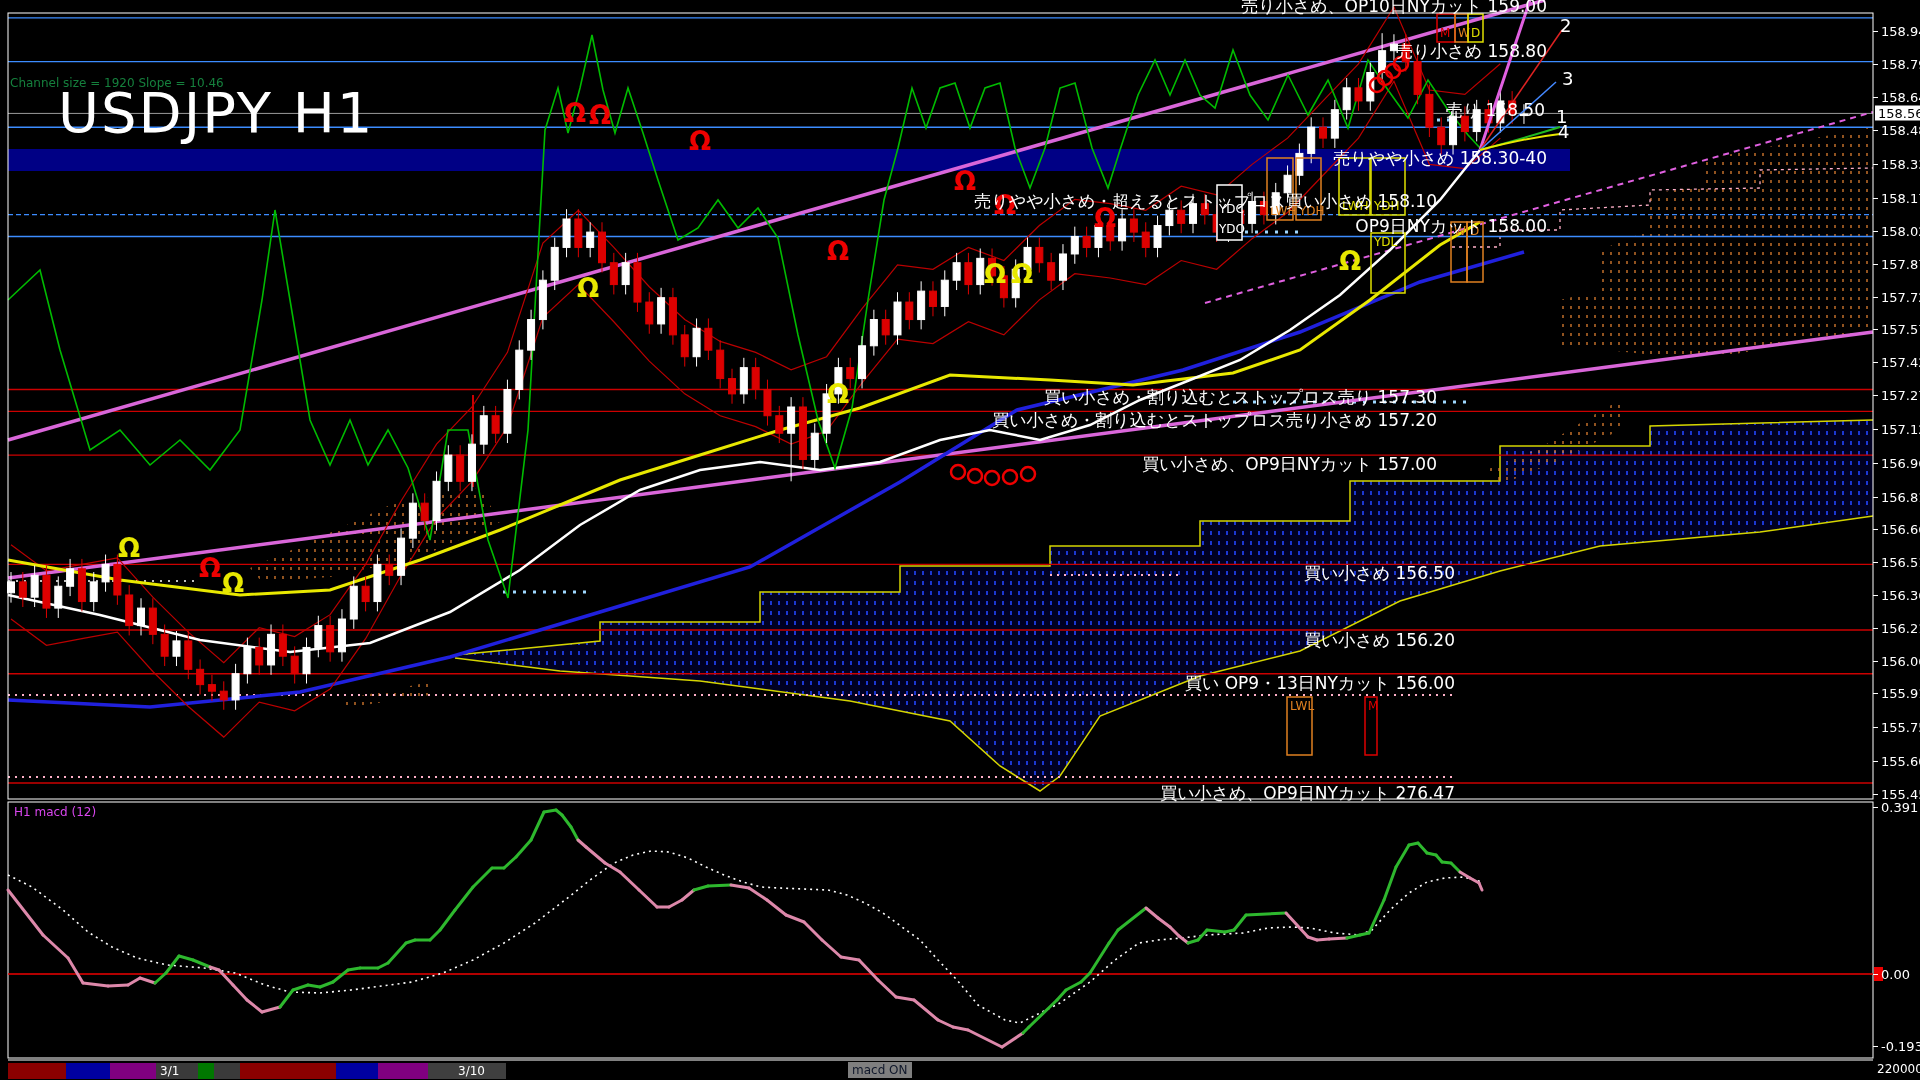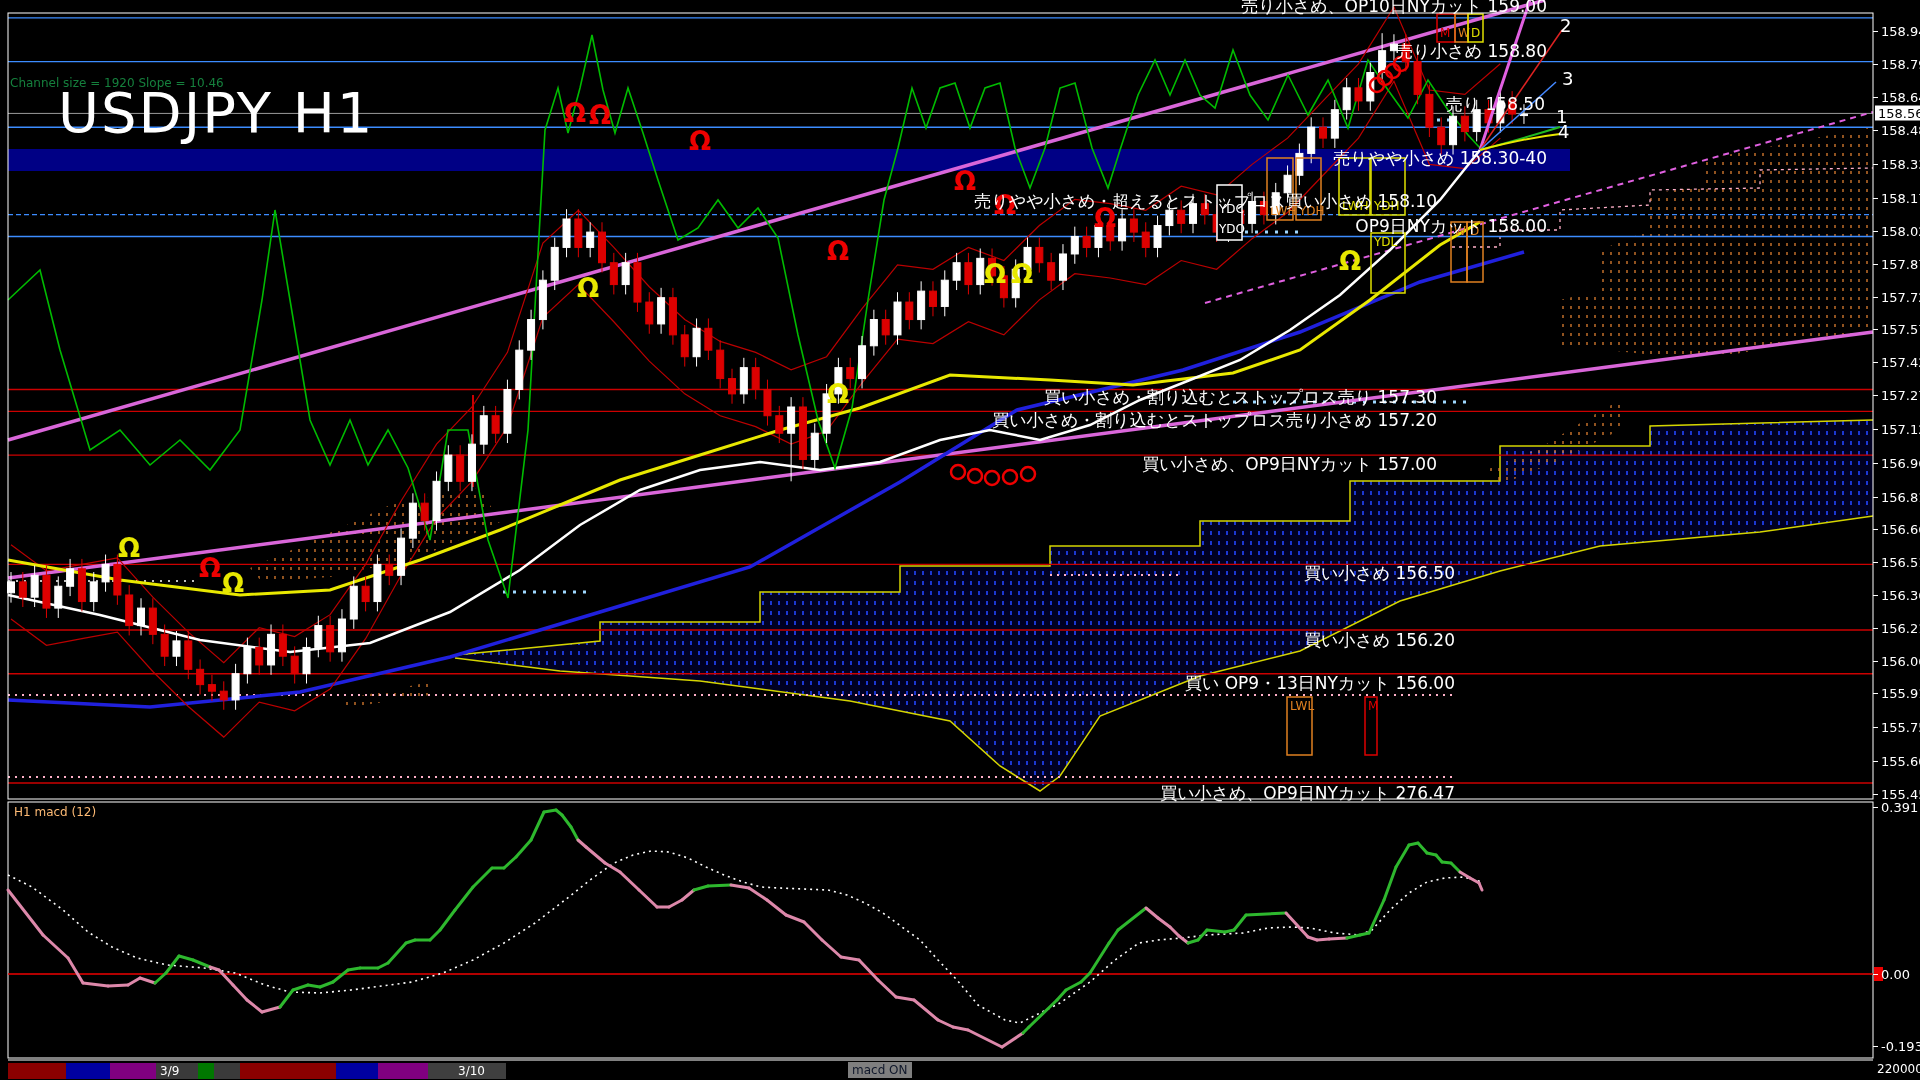--- a/index.html
+++ b/index.html
@@ -4,21 +4,21 @@
 <style>
   html,body{margin:0;padding:0;background:#000;}
   #root{position:relative;width:1920px;height:1080px;background:#000;overflow:hidden;
         font-family:"DejaVu Sans",sans-serif;}
   .abs{position:absolute;}
   #titlebar{left:0;top:0;width:1920px;height:14px;color:#fff;font-size:12px;}
   #symbol-title{position:absolute;left:14px;top:1px;white-space:nowrap;}
   #update-time{position:absolute;right:8px;top:3px;white-space:nowrap;font-size:13px;}
   #channel-info{left:10px;top:76px;color:#15803d;font-size:12px;}
   #watermark{left:58px;top:80px;color:#fff;font-size:56px;letter-spacing:2px;}
-  #macd-label{left:14px;top:805px;color:#fdba74;font-size:12px;}
+  #macd-label{left:14px;top:805px;color:#d946ef;font-size:12px;}
   .ann{position:absolute;color:#fff;font-size:17px;white-space:nowrap;transform:translateY(-50%);}
   .tick{position:absolute;color:#fff;font-size:13px;white-space:nowrap;transform:translateY(-50%);}
   .tickmark{position:absolute;width:5px;height:1px;background:#fff;}
   #cur-price-tag{position:absolute;left:1875px;background:#fff;color:#000;font-size:13px;
                  padding:0 3px;transform:translateY(-50%);}
   #macd-on{position:absolute;left:848px;top:1062px;background:#7f7f7f;color:#0f172a;
            font-size:12px;padding:0 4px;height:16px;line-height:16px;}
   .tl-label{position:absolute;top:1064px;color:#fff;font-size:12px;}
   #vol-label{position:absolute;left:1877px;top:1062px;color:#fff;font-size:12px;}
 </style>
@@ -510,21 +510,21 @@
         <rect x="428" y="1063" width="78" height="16" fill="#3f3f3f"></rect>
       </svg></div>
 
   <div id="channel-info" class="abs">Channel size = 1920 Slope = 10.46</div>
   <div id="watermark" class="abs">USDJPY H1</div>
   <div id="macd-label" class="abs">H1  macd (12)</div>
 
   <div id="annotations">
       <div class="ann" style="right: 373px; top: 6px;">売り小さめ、OP10日NYカット 159.00</div>
       <div class="ann" style="right: 373px; top: 51px;">売り小さめ 158.80</div>
-      <div class="ann" style="right: 375px; top: 104px;">売り 158.50</div>
+      <div class="ann" style="right: 375px; top: 110px;">売り 158.50</div>
       <div class="ann" style="right: 373px; top: 158px;">売りやや小さめ 158.30-40</div>
       <div class="ann" style="right: 483px; top: 201px;">売りやや小さめ・超えるとストップロス買い小さめ 158.10</div>
       <div class="ann" style="right: 373px; top: 226px;">OP9日NYカット 158.00</div>
       <div class="ann" style="right: 483px; top: 397px;">買い小さめ・割り込むとストップロス売り 157.30</div>
       <div class="ann" style="right: 483px; top: 420px;">買い小さめ・割り込むとストップロス売り小さめ 157.20</div>
       <div class="ann" style="right: 483px; top: 464px;">買い小さめ、OP9日NYカット 157.00</div>
       <div class="ann" style="right: 465px; top: 573px; text-align: center;">買い小さめ 156.50</div>
       <div class="ann" style="right: 465px; top: 640px;">買い小さめ 156.20</div>
       <div class="ann" style="right: 465px; top: 683px;">買い OP9・13日NYカット 156.00</div>
       <div class="ann" style="right: 465px; top: 793px;">買い小さめ、OP9日NYカット 276.47</div>
@@ -589,16 +589,16 @@
   <div id="fanlabels">
       <div class="ann" style="font-size: 18px; left: 1560px; top: 25px;">2</div>
       <div class="ann" style="font-size: 18px; left: 1562px; top: 78px;">3</div>
       <div class="ann" style="font-size: 18px; left: 1556px; top: 116px;">1</div>
       <div class="ann" style="font-size: 18px; left: 1558px; top: 131px;">4</div>
     </div>
 
   <div id="macd-on">macd ON</div>
   <div id="vol-label">220000</div>
   <div id="tl-labels">
-      <div class="tl-label" style="left: 160px;">3/9</div>
+      <div class="tl-label" style="left: 160px;">3/1</div>
       <div class="tl-label" style="left: 440px; margin-left: 18px;">3/10</div>
     </div>
 </div>
 
 </body></html>

